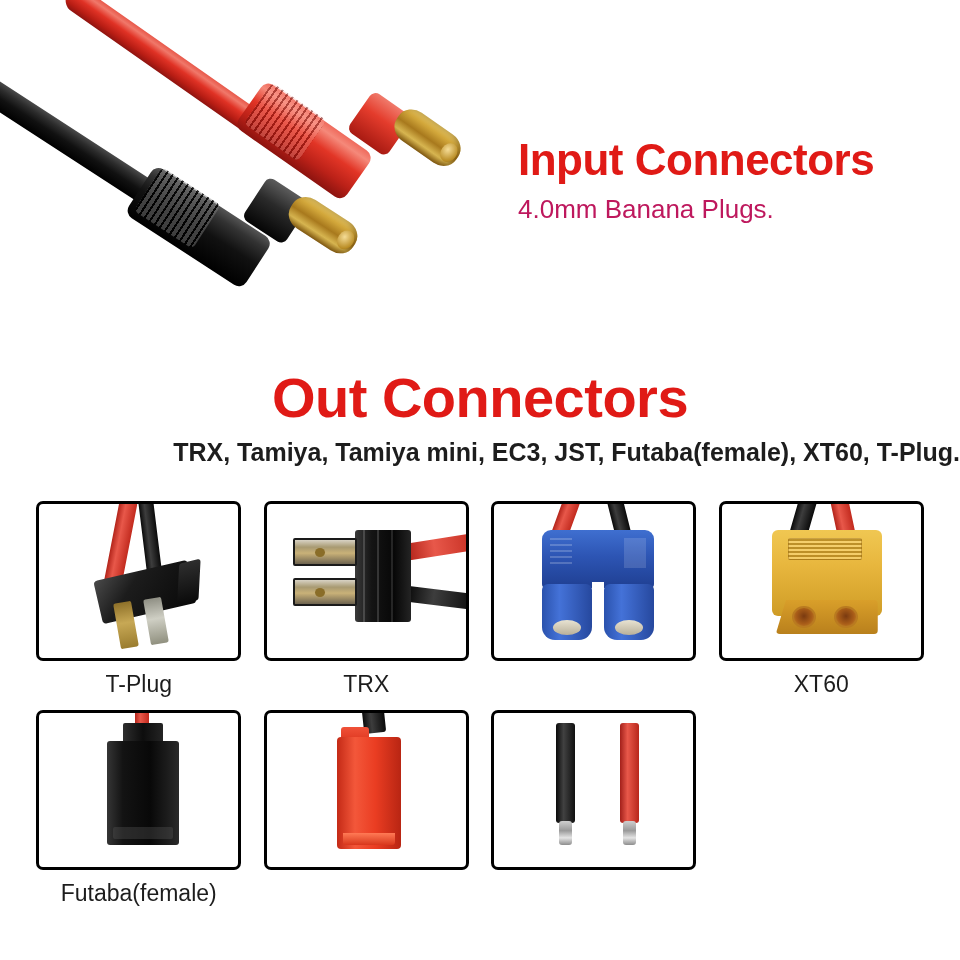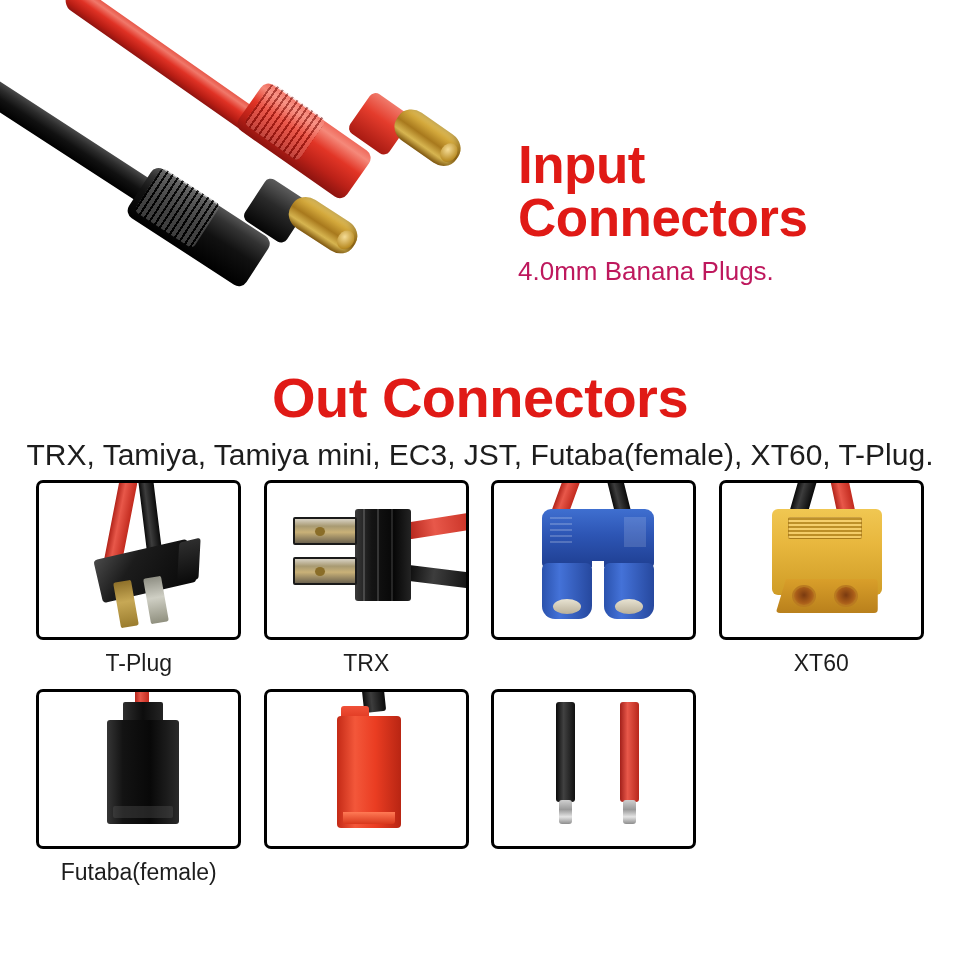--- a/index.html
+++ b/index.html
@@ -138,46 +138,47 @@
     position: absolute;
     left: 518px; top: 138px;
     width: 430px;
   }
   .heading-red {
     color: #e01a16;
     font-weight: bold;
     letter-spacing: -0.5px;
     line-height: 1.0;
   }
-  .input-block .heading-red { font-size: 53px; }
+  .input-block .heading-red { font-size: 44px; }
   .input-sub {
     margin-top: 12px;
     font-size: 26px;
     color: #be185d;
     font-weight: 300;
   }
 
   .out-block {
     position: absolute;
     left: 0; top: 370px;
     width: 960px;
     text-align: center;
   }
   .out-block .heading-red { font-size: 56px; }
   .out-sub {
     margin-top: 12px;
-    font-size: 30px;
+    font-size: 25px;
     color: #1d1d1d;
-    font-weight: 400;
+    font-weight: 700;
+    text-align: right;
   }
 
   
   .grid {
     position: absolute;
-    left: 30px; top: 480px;
+    left: 30px; top: 501px;
     width: 900px;
     display: grid;
     grid-template-columns: repeat(4, 1fr);
     grid-template-rows: repeat(2, 1fr);
     column-gap: 10px;
     row-gap: 12px;
   }
   .cell { width: 100%; }
   .thumb {
     width: 205px;

